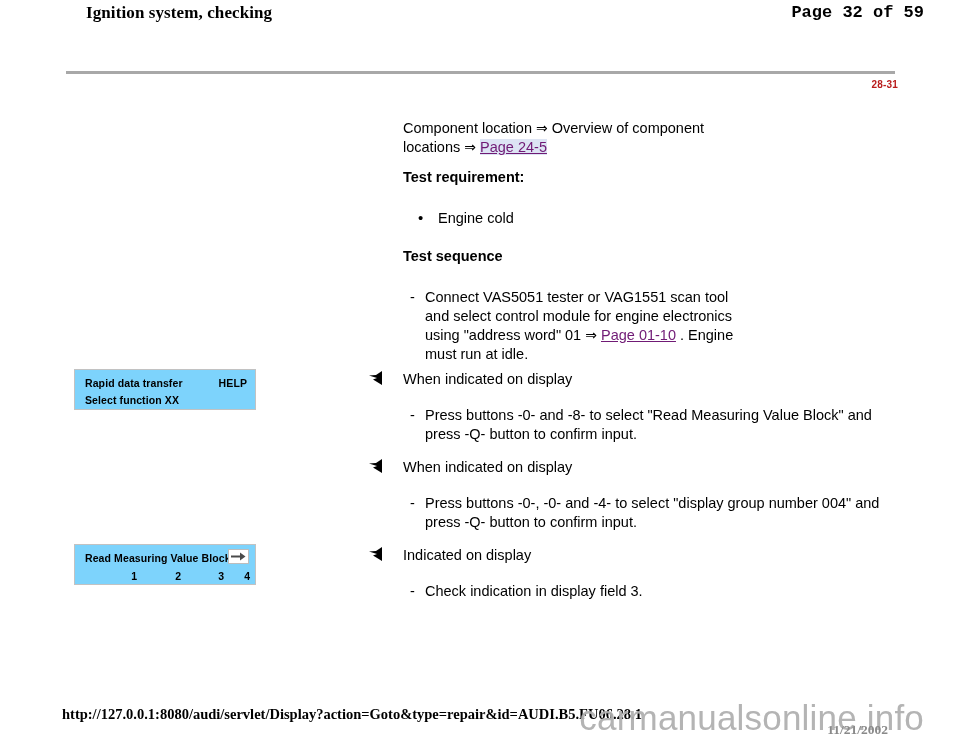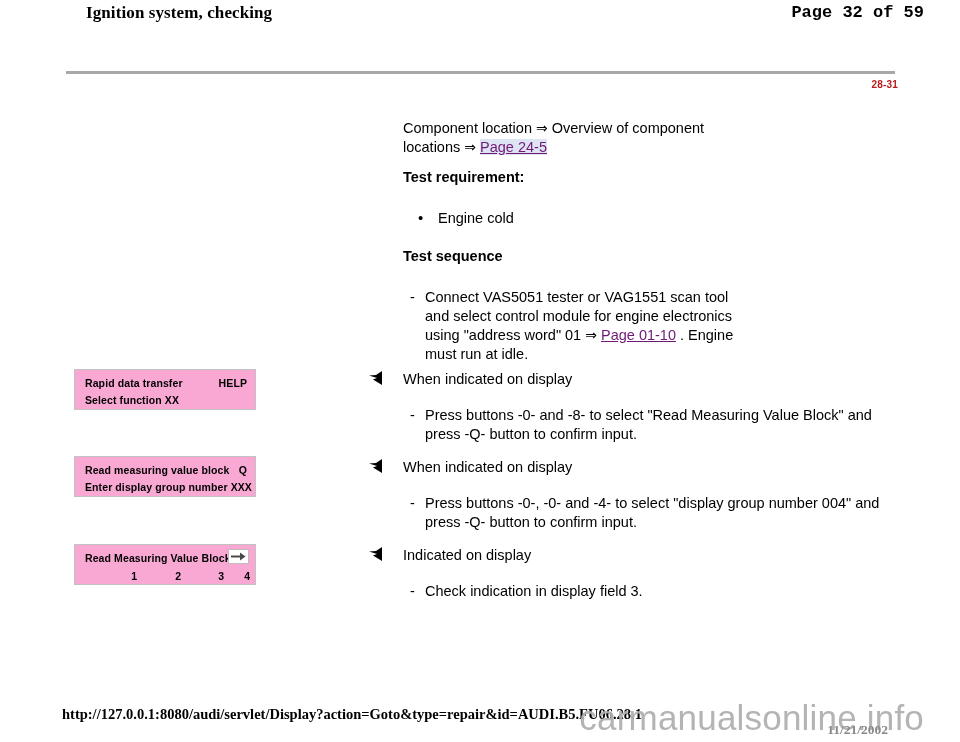--- a/index.html
+++ b/index.html
@@ -139,21 +139,21 @@
     position: absolute;
     width: 14px;
     height: 16px;
     color: #000;
   }
   .marker svg { display: block; }
 
   
   .display-box {
     position: absolute;
-    background: #f9a8d4;
+    background: #7dd3fc;
     border: 1px solid #c2c2c2;
     box-sizing: border-box;
     padding-left: 23px;
   }
   .display-box .dline {
     position: absolute;
     font-size: 10.5px;
     font-weight: bold;
     letter-spacing: 0.1px;
     color: #000;
@@ -276,25 +276,20 @@
     <span class="dash">-</span>
     <span class="dtxt">Check indication in display field 3.</span>
   </div>
 
   <div class="display-box" style="left:74px; top:369px; width:182px; height:41px;">
     <div class="dline" style="left:10px; top:7px;">Rapid data transfer</div>
     <div class="dline right" style="top:7px;">HELP</div>
     <div class="dline" style="left:10px; top:24px;">Select function XX</div>
   </div>
 
-  <div class="display-box" style="left:74px; top:456px; width:182px; height:41px;">
-    <div class="dline" style="left:10px; top:7px;">Read measuring value block</div>
-    <div class="dline right" style="top:7px;">Q</div>
-    <div class="dline" style="left:10px; top:24px;">Enter display group number XXX</div>
-  </div>
 
   <div class="display-box" style="left:74px; top:544px; width:182px; height:41px;">
     <div class="dline" style="left:10px; top:7px;">Read Measuring Value Block 4</div>
     <div class="arrow-key" style="right:6px; top:4px; width:21px; height:15px;">
       <svg width="15" height="9" viewBox="0 0 15 9" xmlns="http://www.w3.org/2000/svg">
         <path d="M0 4.5 L11 4.5" stroke="#4a4a4a" stroke-width="2"></path>
         <path d="M9 0.5 L14.5 4.5 L9 8.5 Z" fill="#4a4a4a"></path>
       </svg>
     </div>
     <div class="field-num" style="left:44px; top:25px; width:18px;">1</div>

